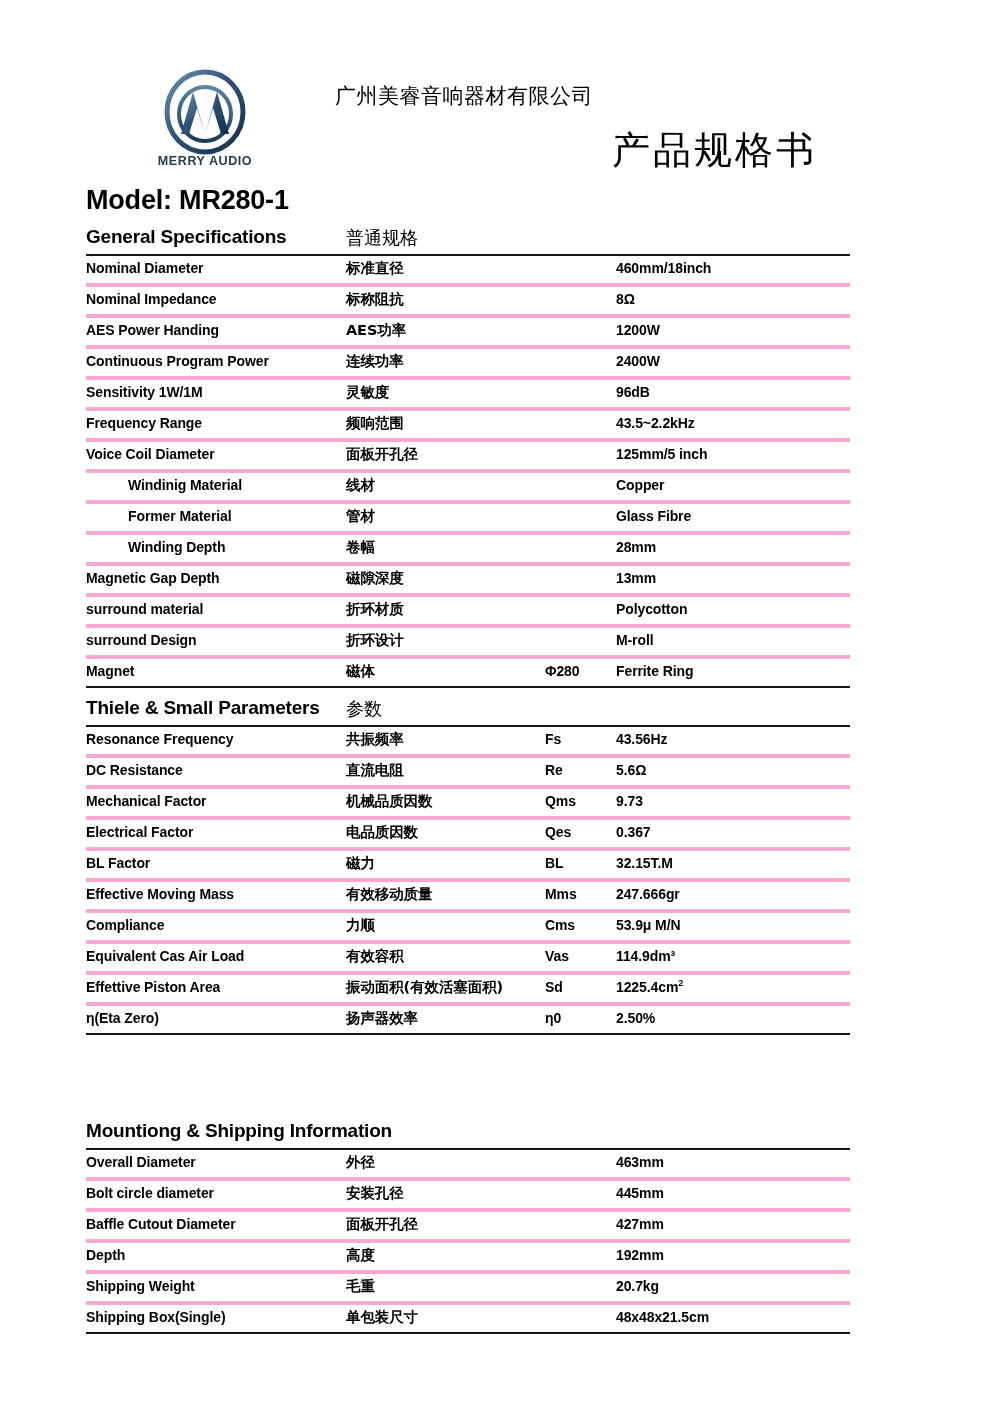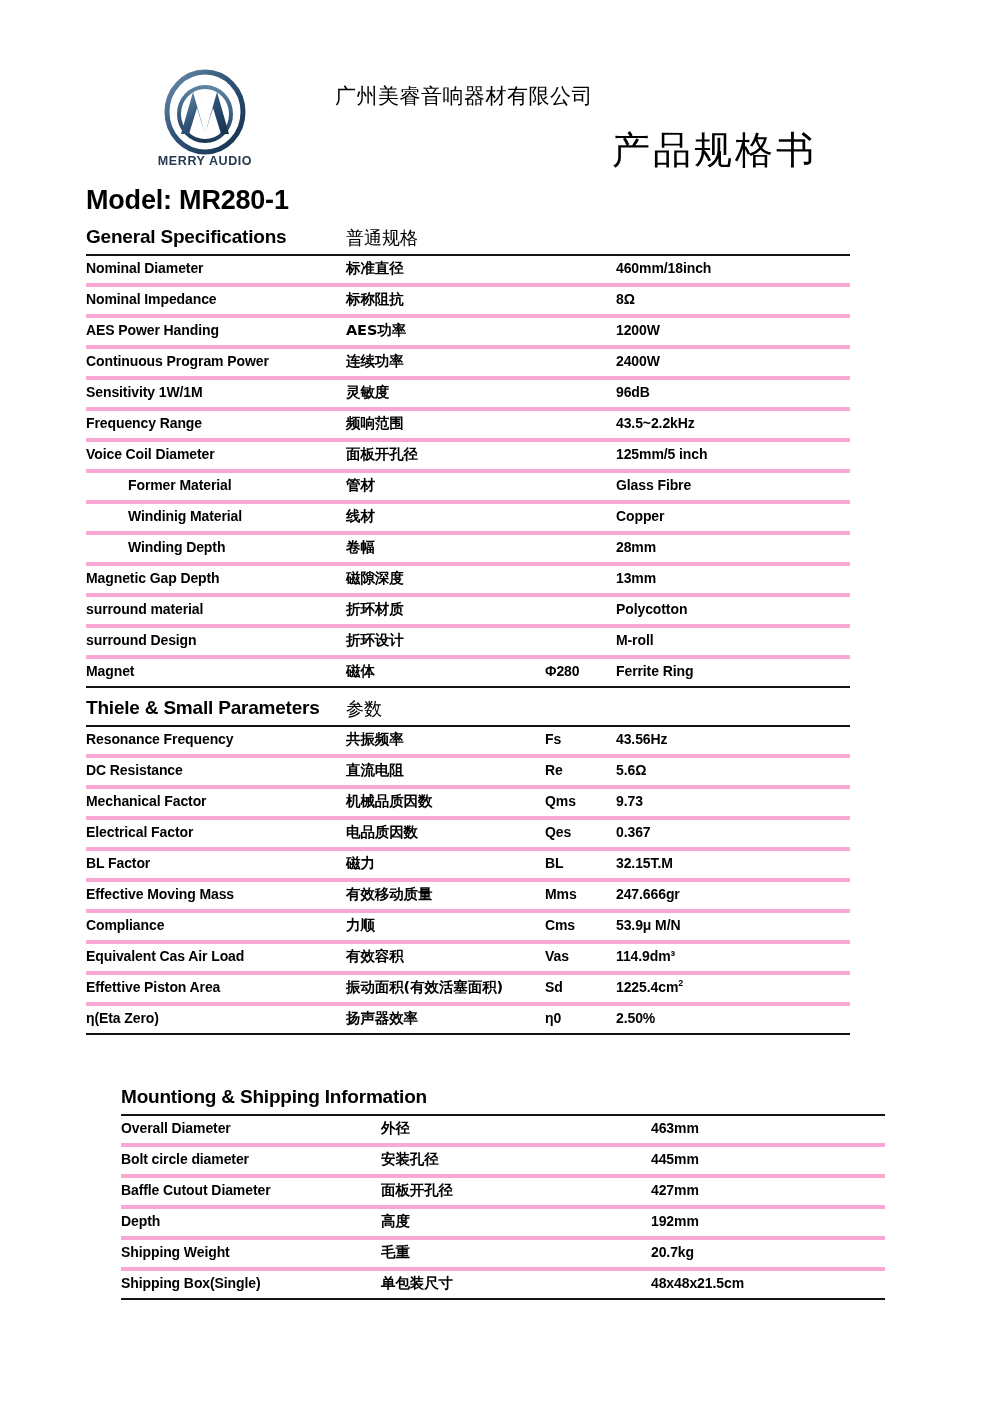--- a/index.html
+++ b/index.html
@@ -64,21 +64,21 @@
   }
 
   
   .section {
     position: absolute;
     left: 86px;
     width: 764px;
   }
   #sec-general { top: 226px; }
   #sec-ts      { top: 697px; }
-  #sec-mount   { top: 1086px; margin-left: 35px; }
+  #sec-mount   { top: 1120px; }
 
   .section-head {
     position: relative;
     height: 28px;
     white-space: nowrap;
   }
   .section-head .sh-en {
     font-size: 19px;
     font-weight: bold;
     letter-spacing: -0.2px;
@@ -202,28 +202,28 @@
       <span class="cell c-en">Frequency Range</span>
       <span class="cell c-cn">频响范围</span>
       <span class="cell c-val">43.5~2.2kHz</span>
     </div>
     <div class="row">
       <span class="cell c-en">Voice Coil Diameter</span>
       <span class="cell c-cn">面板开孔径</span>
       <span class="cell c-val">125mm/5 inch</span>
     </div>
     <div class="row">
+      <span class="cell c-en indent">Windinig Material</span>
+      <span class="cell c-cn">线材</span>
+      <span class="cell c-val">Copper</span>
+    </div>
+    <div class="row">
       <span class="cell c-en indent">Former Material</span>
       <span class="cell c-cn">管材</span>
       <span class="cell c-val">Glass Fibre</span>
-    </div>
-    <div class="row">
-      <span class="cell c-en indent">Windinig Material</span>
-      <span class="cell c-cn">线材</span>
-      <span class="cell c-val">Copper</span>
     </div>
     <div class="row">
       <span class="cell c-en indent">Winding Depth</span>
       <span class="cell c-cn">卷幅</span>
       <span class="cell c-val">28mm</span>
     </div>
     <div class="row">
       <span class="cell c-en">Magnetic Gap Depth</span>
       <span class="cell c-cn">磁隙深度</span>
       <span class="cell c-val">13mm</span>

